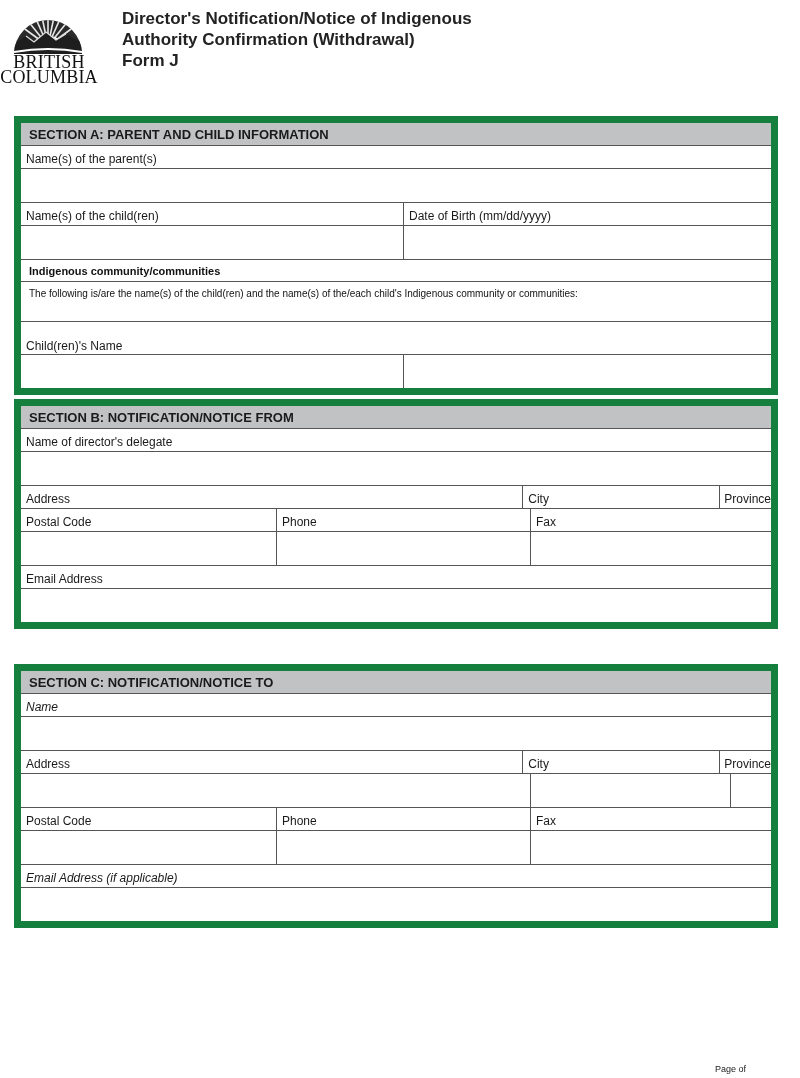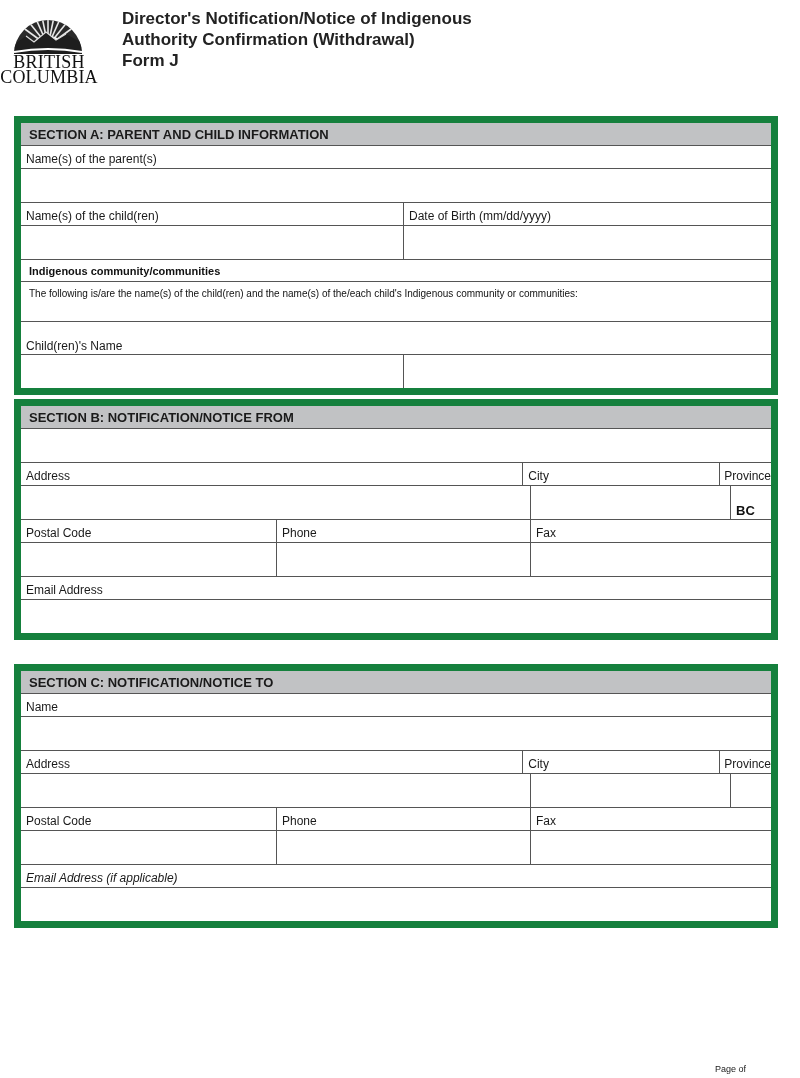--- a/index.html
+++ b/index.html
@@ -102,41 +102,33 @@
     <div class="cell inp" style="flex:1;">
       <input type="text" value="" style="">
     </div>
   </div>
 </div>
 
 <div class="sec" style="top:399px;">
   <div class="row hdr">SECTION B: NOTIFICATION/NOTICE FROM</div>
 
   <div class="row">
+    <div class="cell lbl" style="width:100%;">Name of director's delegate</div>
+  </div>
+  <div class="row">
     <div class="cell inp" style="width:100%;">
       <input type="text" value="" style="">
     </div>
   </div>
 
   <div class="row">
     <div class="cell lbl" style="width:509px;">Address</div>
     <div class="cell lbl" style="width:200px;">City</div>
     <div class="cell lbl" style="flex:1;padding-left:4px;">Province</div>
   </div>
-  <div class="row">
-    <div class="cell inp" style="width:509px;">
-      <input type="text" value="" style="">
-    </div>
-    <div class="cell inp" style="width:200px;">
-      <input type="text" value="" style="">
-    </div>
-    <div class="cell inp" style="flex:1;">
-      <span class="bc">BC</span>
-    </div>
-  </div>
 
   <div class="row">
     <div class="cell lbl" style="width:255px;">Postal Code</div>
     <div class="cell lbl" style="width:254px;">Phone</div>
     <div class="cell lbl" style="flex:1;">Fax</div>
   </div>
   <div class="row">
     <div class="cell inp" style="width:255px;">
       <input type="text" value="" style="">
     </div>
@@ -155,21 +147,21 @@
     <div class="cell inp" style="width:100%;">
       <input type="text" value="" style="">
     </div>
   </div>
 </div>
 
 <div class="sec" style="top:664px;">
   <div class="row hdr">SECTION C: NOTIFICATION/NOTICE TO</div>
 
   <div class="row">
-    <div class="cell lbl" style="width:100%;">Name</div>
+    <div class="cell lbl" style="width:100%;font-style:italic;">Name</div>
   </div>
   <div class="row">
     <div class="cell inp" style="width:100%;">
       <input type="text" value="" style="">
     </div>
   </div>
 
   <div class="row">
     <div class="cell lbl" style="width:509px;">Address</div>
     <div class="cell lbl" style="width:200px;">City</div>

